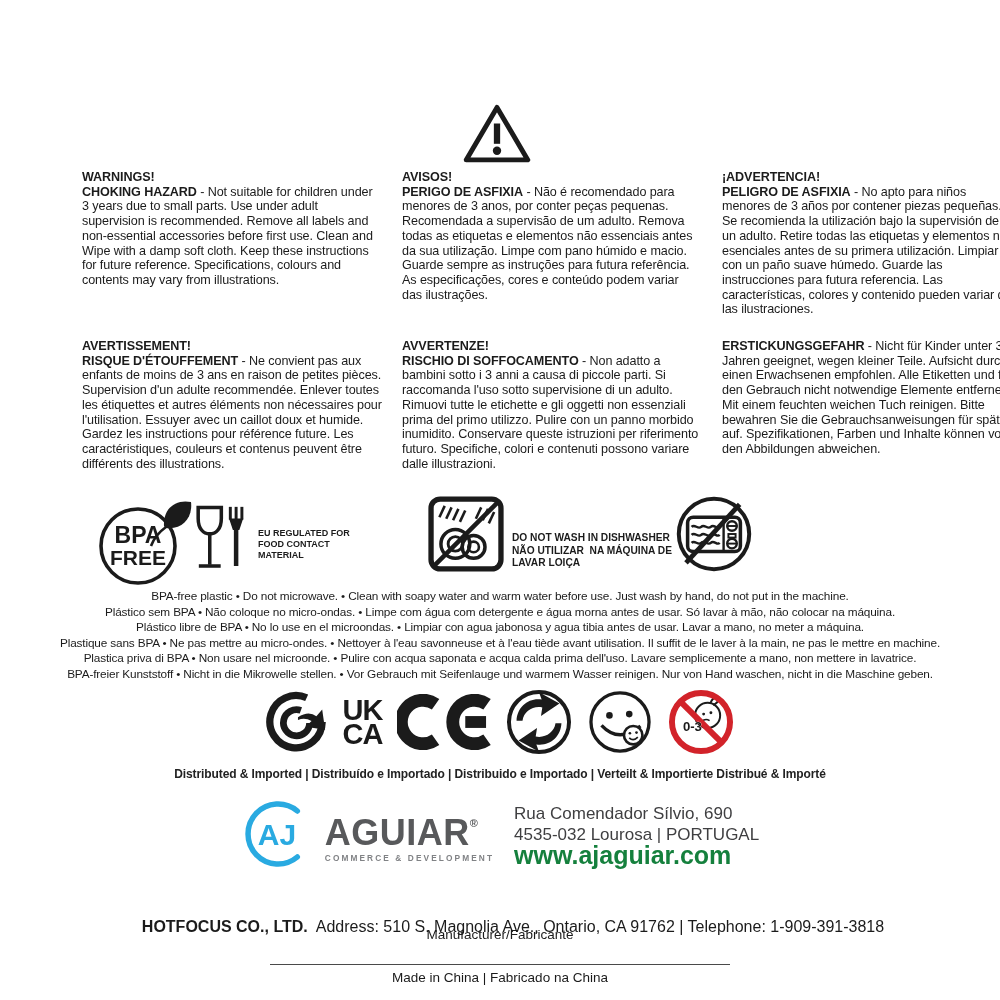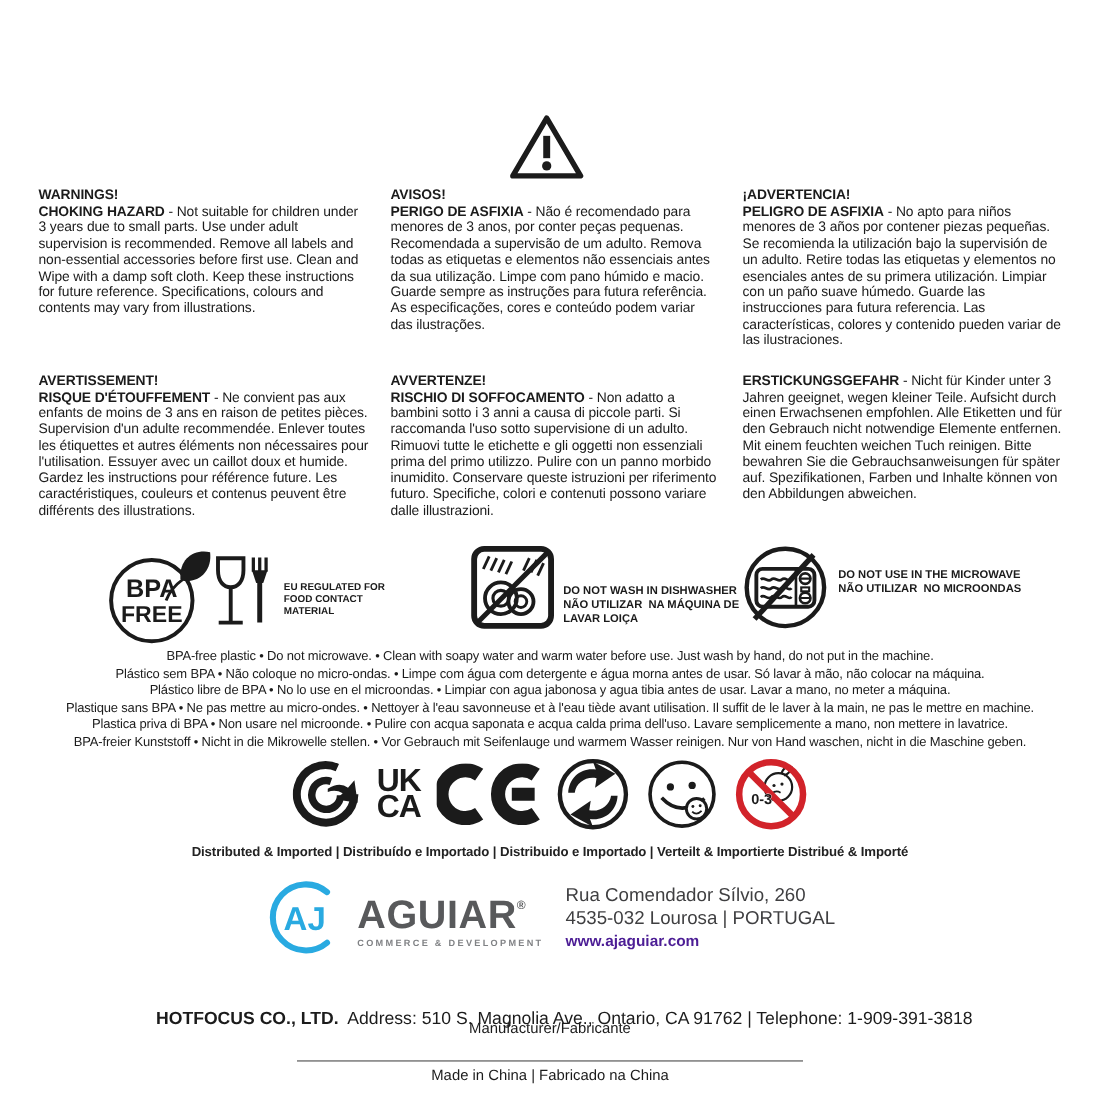--- a/index.html
+++ b/index.html
@@ -1,41 +1,41 @@
 <!DOCTYPE html>
 <html><head>
 <meta charset="utf-8">
 <style>
   html,body{margin:0;padding:0;background:#fff;}
   #page{position:relative;width:1000px;height:1000px;background:#fff;overflow:hidden;
         font-family:"Liberation Sans","DejaVu Sans",sans-serif;color:#1b1b1b;}
   .abs{position:absolute;}
   
-  .wcol{width:300px;font-size:12.6px;line-height:14.7px;letter-spacing:-0.1px;}
+  .wcol{width:300px;font-size:12.6px;line-height:14.7px;letter-spacing:-0.1px;margin-left:47px;}
   .wcol h3{margin:0;font-size:12.6px;line-height:14.7px;font-weight:bold;}
   .wcol p{margin:0;}
   
   .cap{font-weight:bold;font-size:10.2px;line-height:12.6px;white-space:pre-wrap;}
   .eucap{font-weight:bold;font-size:9px;line-height:10.9px;white-space:pre-wrap;}
   .eucap .grp2{margin-top:3px;}
   
   .care{left:0;right:0;text-align:center;font-size:11.8px;line-height:15.6px;letter-spacing:-0.15px;}
   
   .certrow{left:0;right:0;display:flex;justify-content:center;align-items:center;gap:15px;}
   .ukca{font-weight:bold;font-size:29px;line-height:24px;letter-spacing:-1px;text-align:center;}
   
   .dist{left:0;right:0;text-align:center;font-size:12px;font-weight:600;letter-spacing:-0.1px;color:#222;}
   
   .logorow{left:0;right:0;display:flex;justify-content:center;align-items:center;gap:20px;}
   .logoblock{display:flex;align-items:center;gap:10px;}
   .logoname{color:#58595b;font-weight:bold;font-size:36px;letter-spacing:0.5px;line-height:34px;}
   .logoname sup{font-size:11px;vertical-align:18px;}
   .logotag{color:#808285;font-size:8.3px;letter-spacing:2.1px;margin-top:3px;font-weight:600;}
   .addr{font-size:17px;line-height:21px;color:#3f3f41;}
-  .addr .site{font-weight:bold;font-size:14px;margin-top:0;color:#4c1d95;}
+  .addr .site{font-weight:bold;font-size:25px;margin-top:0;color:#15803d;}
   
   .center{left:0;right:0;text-align:center;}
   .mfg-h{font-size:13.5px;margin-top:26px;}
   .mfg-l{font-size:16px;padding-left:26px;}
   .mfg-l b{font-weight:bold;}
   .madein{font-size:13.5px;}
   .footrule{left:270px;width:460px;border-top:1.4px solid #4a4a4a;height:0;}
   svg{display:block;}
   .ink{stroke:#1b1b1b;fill:none;}
 </style>
@@ -140,22 +140,20 @@
         <path d="M22 61 c4 -4 8 4 12 0 c4 -4 8 4 12 0 c4 -4 8 4 11 0"></path>
       </g>
       <circle cx="72.5" cy="40" r="6" fill="none" stroke="#1b1b1b" stroke-width="3"></circle>
       <path d="M66.5 40 H78.5" stroke="#1b1b1b" stroke-width="2.4"></path>
       <rect x="68" y="50" width="9" height="4.5" fill="none" stroke="#1b1b1b" stroke-width="2.4"></rect>
       <circle cx="72.5" cy="62" r="6" fill="none" stroke="#1b1b1b" stroke-width="3"></circle>
       <path d="M66.5 62 H78.5" stroke="#1b1b1b" stroke-width="2.4"></path>
       <path d="M82 13 L15 86" stroke="#1b1b1b" stroke-width="6"></path>
     </svg>
   </div>
-  <div class="abs cap" style="left:762px;top:517px;">DO NOT USE IN THE MICROWAVE
-NÃO UTILIZAR  NO MICROONDAS</div>
 
   <div class="abs care" style="top:589px;">BPA-free plastic • Do not microwave. • Clean with soapy water and warm water before use. Just wash by hand, do not put in the machine.</div>
   <div class="abs care" style="top:604.5px;">Plástico sem BPA • Não coloque no micro-ondas. • Limpe com água com detergente e água morna antes de usar. Só lavar à mão, não colocar na máquina.</div>
   <div class="abs care" style="top:635.5px;">Plastique sans BPA • Ne pas mettre au micro-ondes. • Nettoyer à l'eau savonneuse et à l'eau tiède avant utilisation. Il suffit de le laver à la main, ne pas le mettre en machine.</div>
   <div class="abs care" style="top:620px;">Plástico libre de BPA • No lo use en el microondas. • Limpiar con agua jabonosa y agua tibia antes de usar. Lavar a mano, no meter a máquina.</div>
   <div class="abs care" style="top:666.5px;">BPA-freier Kunststoff • Nicht in die Mikrowelle stellen. • Vor Gebrauch mit Seifenlauge und warmem Wasser reinigen. Nur von Hand waschen, nicht in die Maschine geben.</div>
   <div class="abs care" style="top:651px;">Plastica priva di BPA • Non usare nel microonde. • Pulire con acqua saponata e acqua calda prima dell'uso. Lavare semplicemente a mano, non mettere in lavatrice.</div>
 
   <div class="abs certrow" style="top:686px;height:72px;">
 
@@ -222,21 +220,21 @@
       <svg width="74" height="74" viewBox="0 0 74 74">
         <path d="M56.3 60 A30 30 0 1 1 56.3 14" fill="none" stroke="#29aae1" stroke-width="5.5" stroke-linecap="round"></path>
         <text x="36" y="48" text-anchor="middle" font-family="Liberation Sans, sans-serif" font-weight="bold" font-size="30" fill="#29aae1">AJ</text>
       </svg>
       <div>
         <div class="logoname"><span>AGUIAR</span><sup>®</sup></div>
         <div class="logotag">COMMERCE &amp; DEVELOPMENT</div>
       </div>
     </div>
     <div class="addr">
-      <div>Rua Comendador Sílvio, 260</div>
+      <div>Rua Comendador Sílvio, 690</div>
       <div>4535-032 Lourosa  | PORTUGAL</div>
       <div class="site">www.ajaguiar.com</div>
     </div>
   </div>
 
   <div class="abs center mfg-h" style="top:901px;">Manufacturer/Fabricante</div>
   <div class="abs center mfg-l" style="top:918px;white-space:pre-wrap;"><b>HOTFOCUS CO., LTD.</b><span>  Address: 510 S. Magnolia Ave., Ontario, CA 91762 | Telephone: 1-909-391-3818</span></div>
 
   <div class="abs footrule" style="top:964px;"></div>
   <div class="abs center madein" style="top:970px;">Made in China | Fabricado na China</div>

